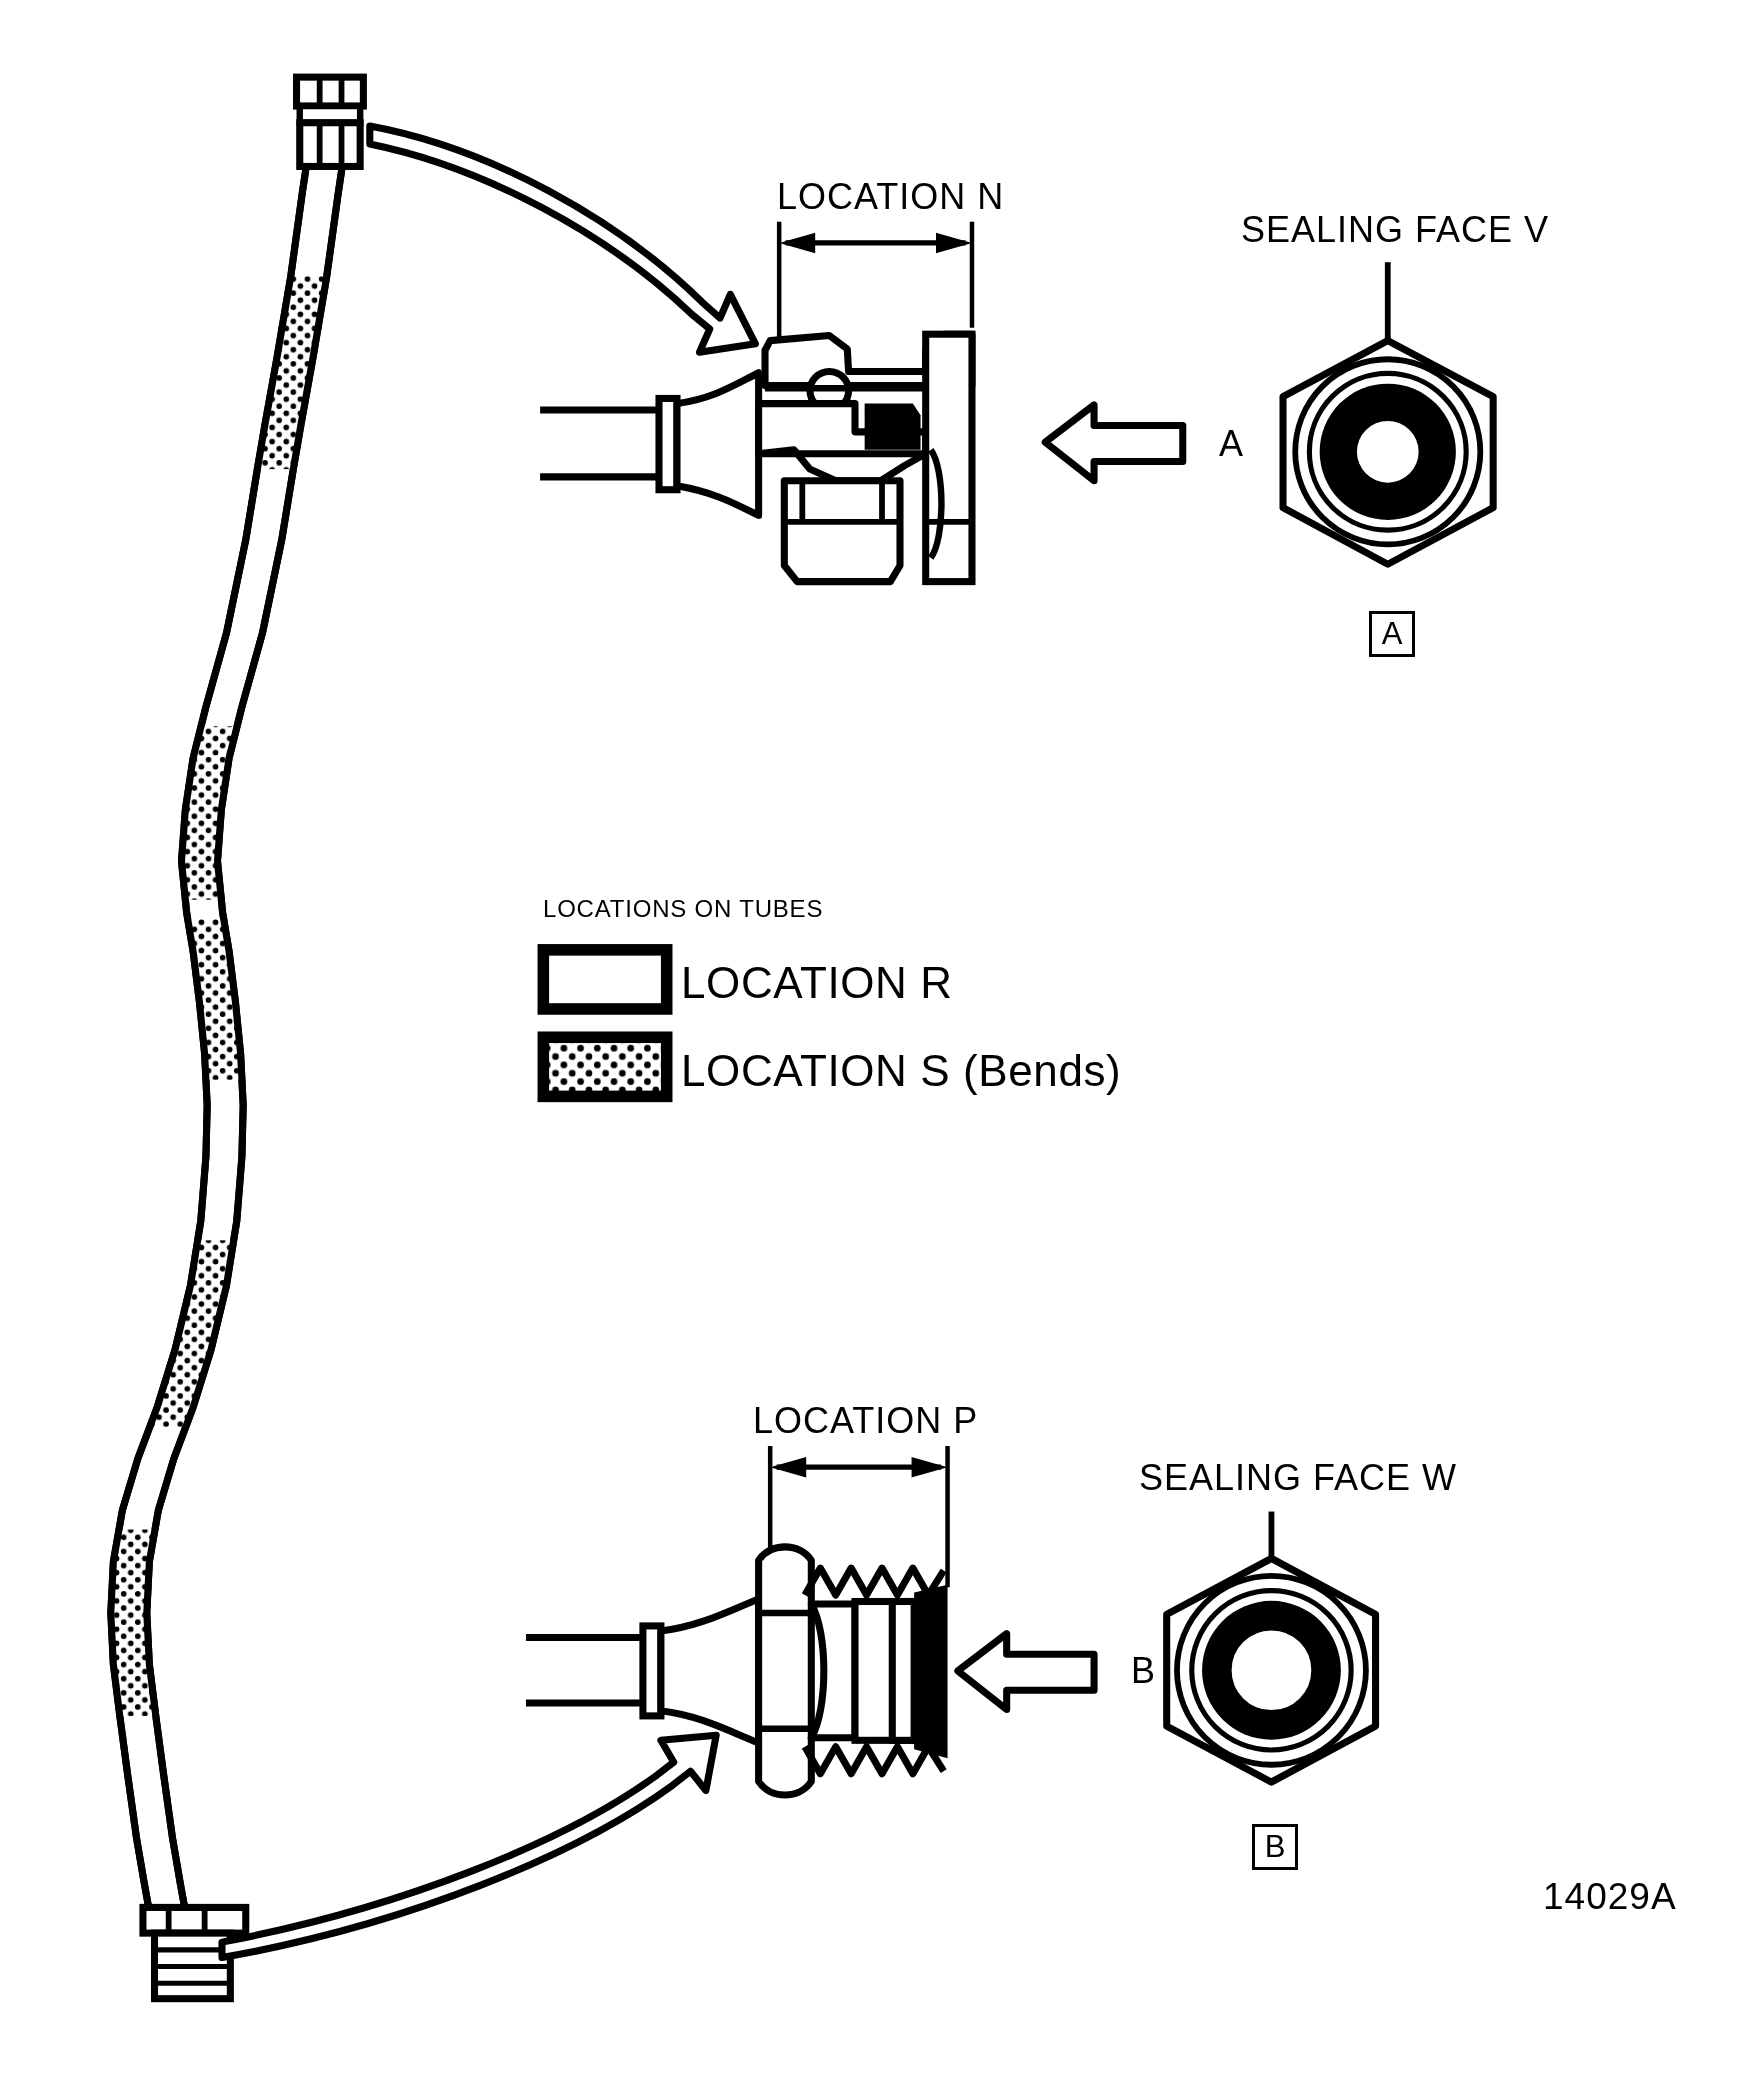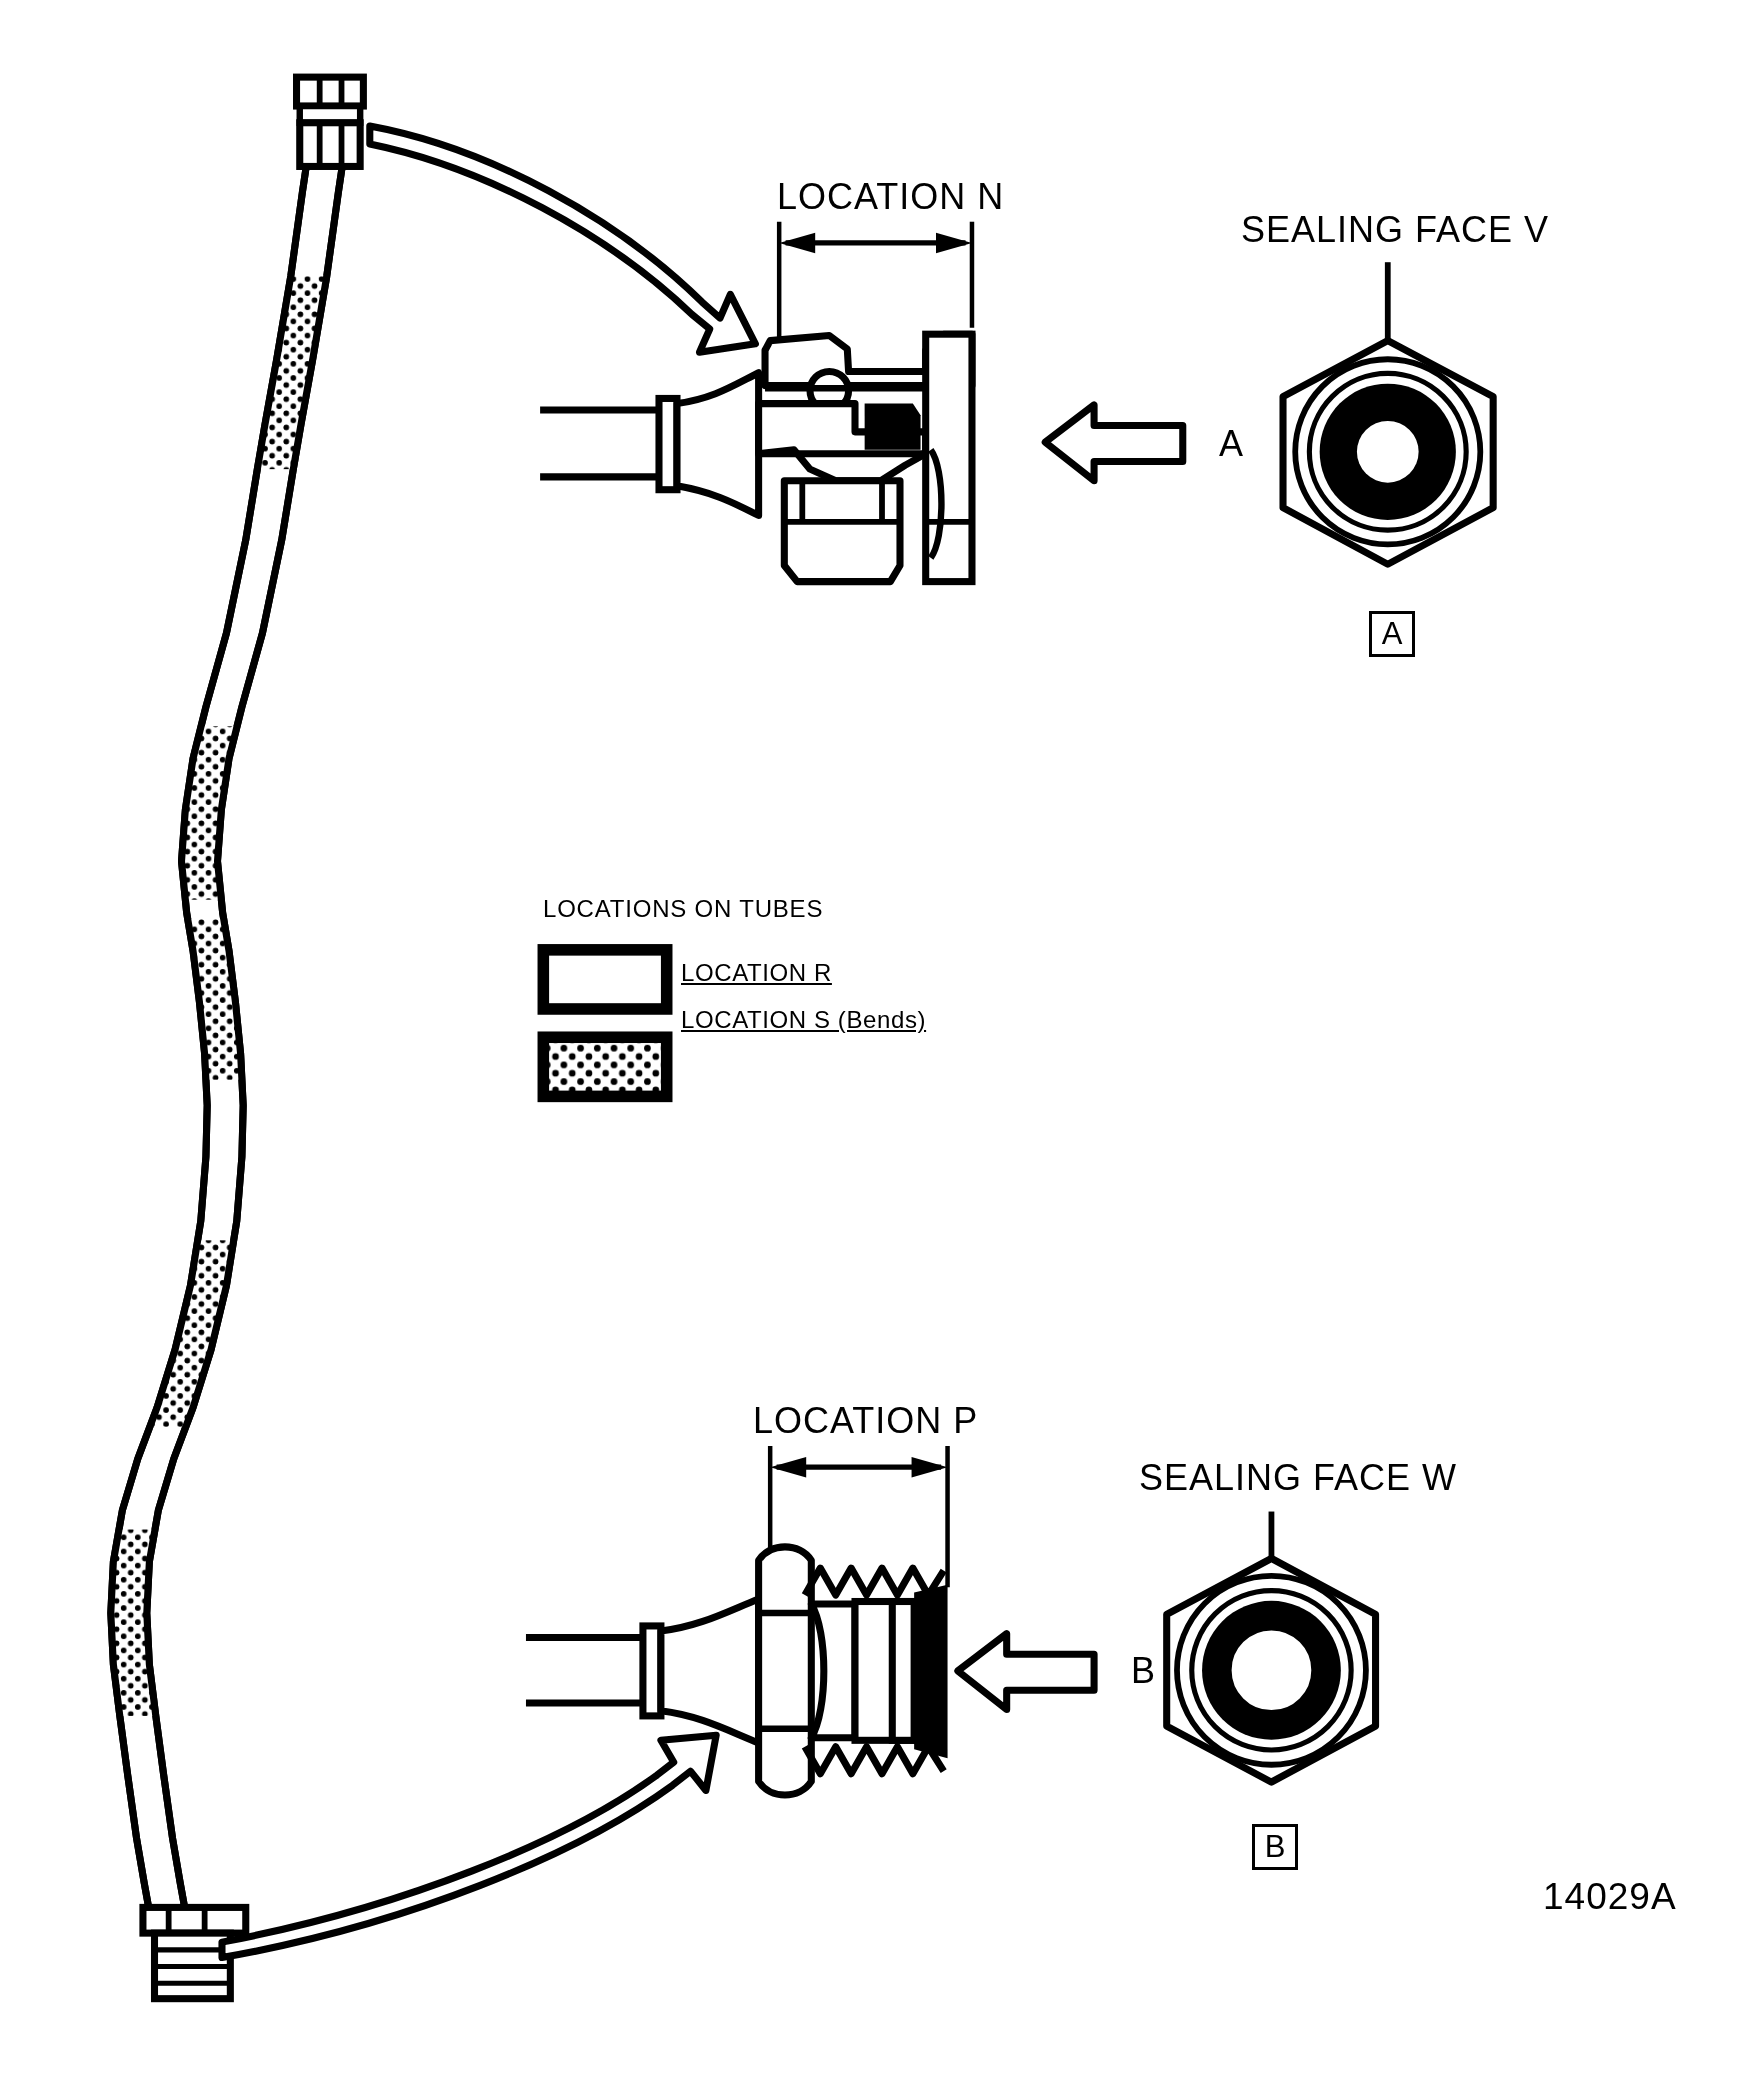--- a/index.html
+++ b/index.html
@@ -27,21 +27,21 @@
   }
   .lbl {
     position: absolute;
     color: #000000;
     font-family: "Liberation Sans", sans-serif;
     white-space: nowrap;
     line-height: 1;
   }
   .lbl-big   { font-size: 36px; letter-spacing: 1px; }
   .lbl-legendhead { font-size: 24px; letter-spacing: 0.8px; }
-  .lbl-item  { font-size: 24px; letter-spacing: 0.6px; text-decoration: underline; }
+  .lbl-item  { font-size: 44px; letter-spacing: 0.6px; }
   .lbl-ab    { font-size: 36px; letter-spacing: 0px; }
   .lbl-box   { font-size: 31px; letter-spacing: 0px; }
   .lbl-code  { font-size: 37px; letter-spacing: 1px; }
   .boxed {
     position: absolute;
     border: 3.2px solid #000;
     display: flex;
     align-items: center;
     justify-content: center;
     color: #000;
@@ -287,21 +287,21 @@
   <div class="lbl lbl-big" style="left:1241px; top:212px;">SEALING FACE V</div>
 
   <div class="boxed lbl-box" style="left:1369px; top:611px; width:40px; height:40px;">
     <span>A</span>
   </div>
 
   <div class="lbl lbl-legendhead" style="left:543px; top:897px;">LOCATIONS ON TUBES</div>
 
   <div class="lbl lbl-item" style="left:681px; top:961px;">LOCATION R</div>
 
-  <div class="lbl lbl-item" style="left:681px; top:1008px;">LOCATION S (Bends)</div>
+  <div class="lbl lbl-item" style="left:681px; top:1049px;">LOCATION S (Bends)</div>
 
   <div class="lbl lbl-big" style="left:753px; top:1403px;">LOCATION P</div>
 
   <div class="lbl lbl-ab" style="left:1131px; top:1653px;">B</div>
 
   <div class="lbl lbl-big" style="left:1139px; top:1460px;">SEALING FACE W</div>
 
   <div class="boxed lbl-box" style="left:1252px; top:1824px; width:40px; height:40px;">
     <span>B</span>
   </div>

